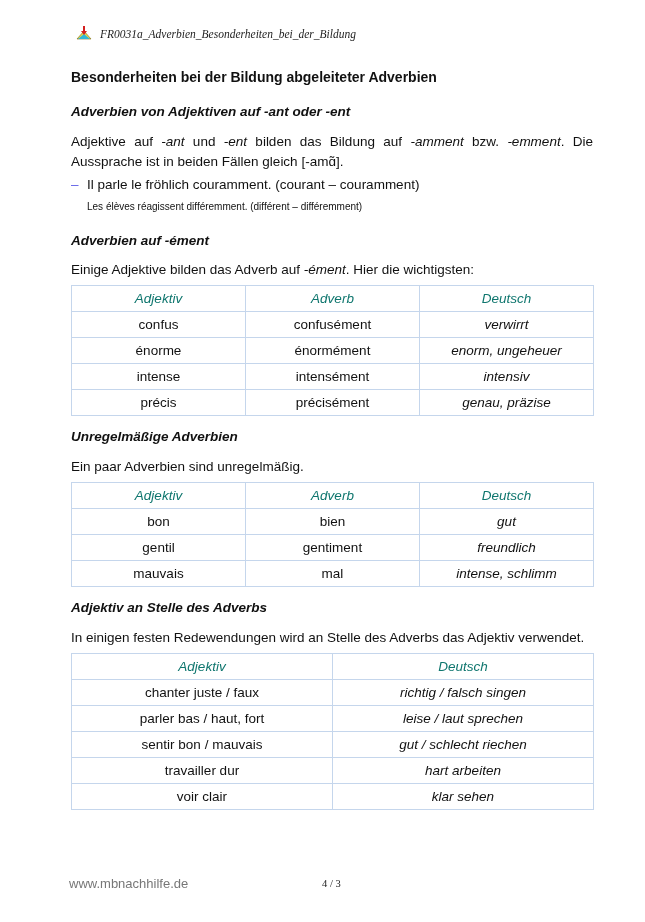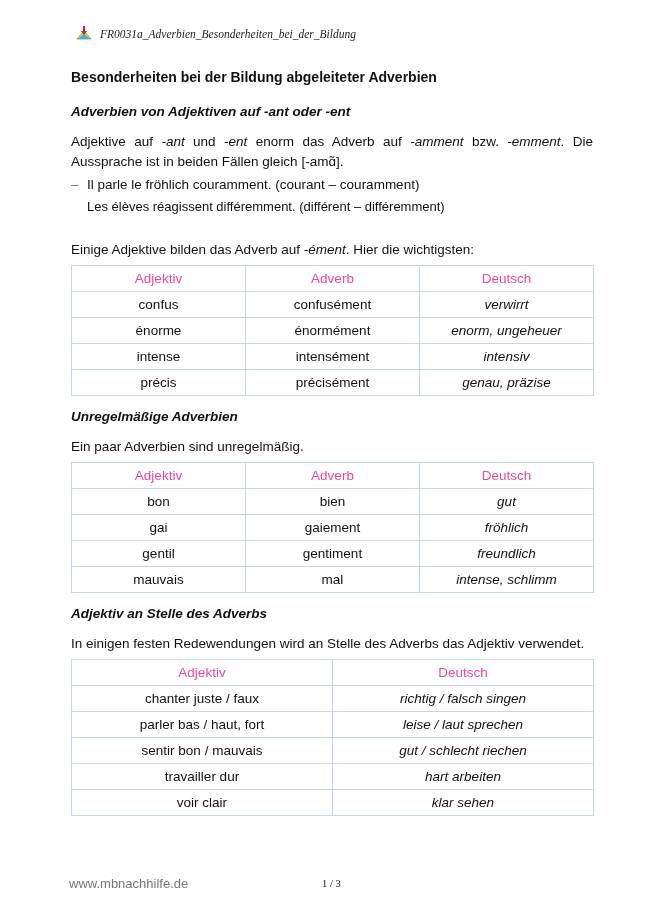--- a/index.html
+++ b/index.html
@@ -8,24 +8,24 @@
   .header { position: absolute; left: 76px; top: 22px; height: 18px; display: flex; align-items: flex-end; }
   .logo { width: 16px; height: 14px; position: relative; margin-right: 8px; }
   .header-title { font-family: "Liberation Serif", serif; font-style: italic; font-size: 11.5px; color: #222; }
   .content { position: absolute; left: 71px; top: 64px; width: 522px; }
   h1 { font-size: 14px; font-weight: bold; margin: 0; height: 26px; line-height: 26px; }
   h2 { font-size: 13.5px; font-weight: bold; font-style: italic; margin: 0; line-height: 20px; }
   p { font-size: 13.5px; margin: 0; line-height: 20px; }
   .justify { text-align: justify; }
   .bullet { display: flex; font-size: 13.5px; line-height: 22px; }
   .dash { width: 16px; color: #5a5ae6; }
-  .indent { padding-left: 16px; font-size: 13px; line-height: 22px; }
+  .indent { padding-left: 16px; font-size: 10px; line-height: 22px; }
   table { width: 522px; border-collapse: collapse; font-size: 13.5px; table-layout: fixed; }
   td, th { border: 1px solid #c5d6ec; height: 25px; padding: 0 6px; text-align: center; font-weight: normal; }
-  th { color: #ec4899; text-align: center; }
+  th { color: #0f766e; font-style: italic; text-align: center; }
   td.it { font-style: italic; }
   .footer-url { position: absolute; left: 69px; top: 876px; font-size: 13px; color: #777; }
   .footer-page { position: absolute; left: 322px; top: 878px; font-family: "Liberation Serif", serif; font-size: 10.5px; color: #222; }
 </style>
 </head>
 <body>
 
 <div class="header">
   <span class="logo">
     <svg width="16" height="14" viewBox="0 0 16 14">
@@ -37,29 +37,30 @@
   </span>
   <span class="header-title">FR0031a_Adverbien_Besonderheiten_bei_der_Bildung</span>
 </div>
 
 <div class="content">
   <h1>Besonderheiten bei der Bildung abgeleiteter Adverbien</h1>
 
   <div style="height:12px"></div>
   <h2>Adverbien von Adjektiven auf -ant oder -ent</h2>
   <div style="height:10px"></div>
-  <p class="justify"><span>Adjektive auf </span><i>-ant</i><span> und </span><i>-ent</i><span> enorm das Adverb auf </span><i>-amment</i><span> bzw. </span><i>-emment</i><span>. Die Aussprache ist in beiden Fällen gleich [-amɑ̃].</span></p>
+  <p class="justify"><span>Adjektive auf </span><i>-ant</i><span> und </span><i>-ent</i><span> bilden das Bildung auf </span><i>-amment</i><span> bzw. </span><i>-emment</i><span>. Die Aussprache ist in beiden Fällen gleich [-amɑ̃].</span></p>
   <div style="height:2px"></div>
   <div class="bullet">
     <span class="dash">–</span>
     <span>Il parle le fröhlich couramment. (courant – couramment)</span>
   </div>
   <div class="indent">Les élèves réagissent différemment. (différent – différemment)</div>
 
   <div style="height:13px"></div>
+  <h2>Adverbien auf -ément</h2>
   <div style="height:9px"></div>
   <p><span>Einige Adjektive bilden das Adverb auf </span><i>-ément</i><span>. Hier die wichtigsten:</span></p>
   <div style="height:5px"></div>
   <table>
     <colgroup>
         <col style="width:174px">
         <col style="width:174px">
         <col style="width:174px">
       </colgroup>
     <tbody>
@@ -107,25 +108,20 @@
       <th>Adjektiv</th>
       <th>Adverb</th>
       <th>Deutsch</th>
     </tr>
     <tr>
           <td>bon</td>
           <td>bien</td>
           <td class="it">gut</td>
         </tr>
     <tr>
-          <td>gai</td>
-          <td>gaiement</td>
-          <td class="it">fröhlich</td>
-        </tr>
-    <tr>
           <td>gentil</td>
           <td>gentiment</td>
           <td class="it">freundlich</td>
         </tr>
     <tr>
           <td>mauvais</td>
           <td>mal</td>
           <td class="it">intense, schlimm</td>
         </tr>
   </tbody>
@@ -164,13 +160,13 @@
         </tr>
     <tr>
           <td>voir clair</td>
           <td class="it">klar sehen</td>
         </tr>
   </tbody>
     </table>
 </div>
 
 <a class="footer-url">www.mbnachhilfe.de</a>
-<div class="footer-page">1 / 3</div>
+<div class="footer-page">4 / 3</div>
 
 </body></html>

